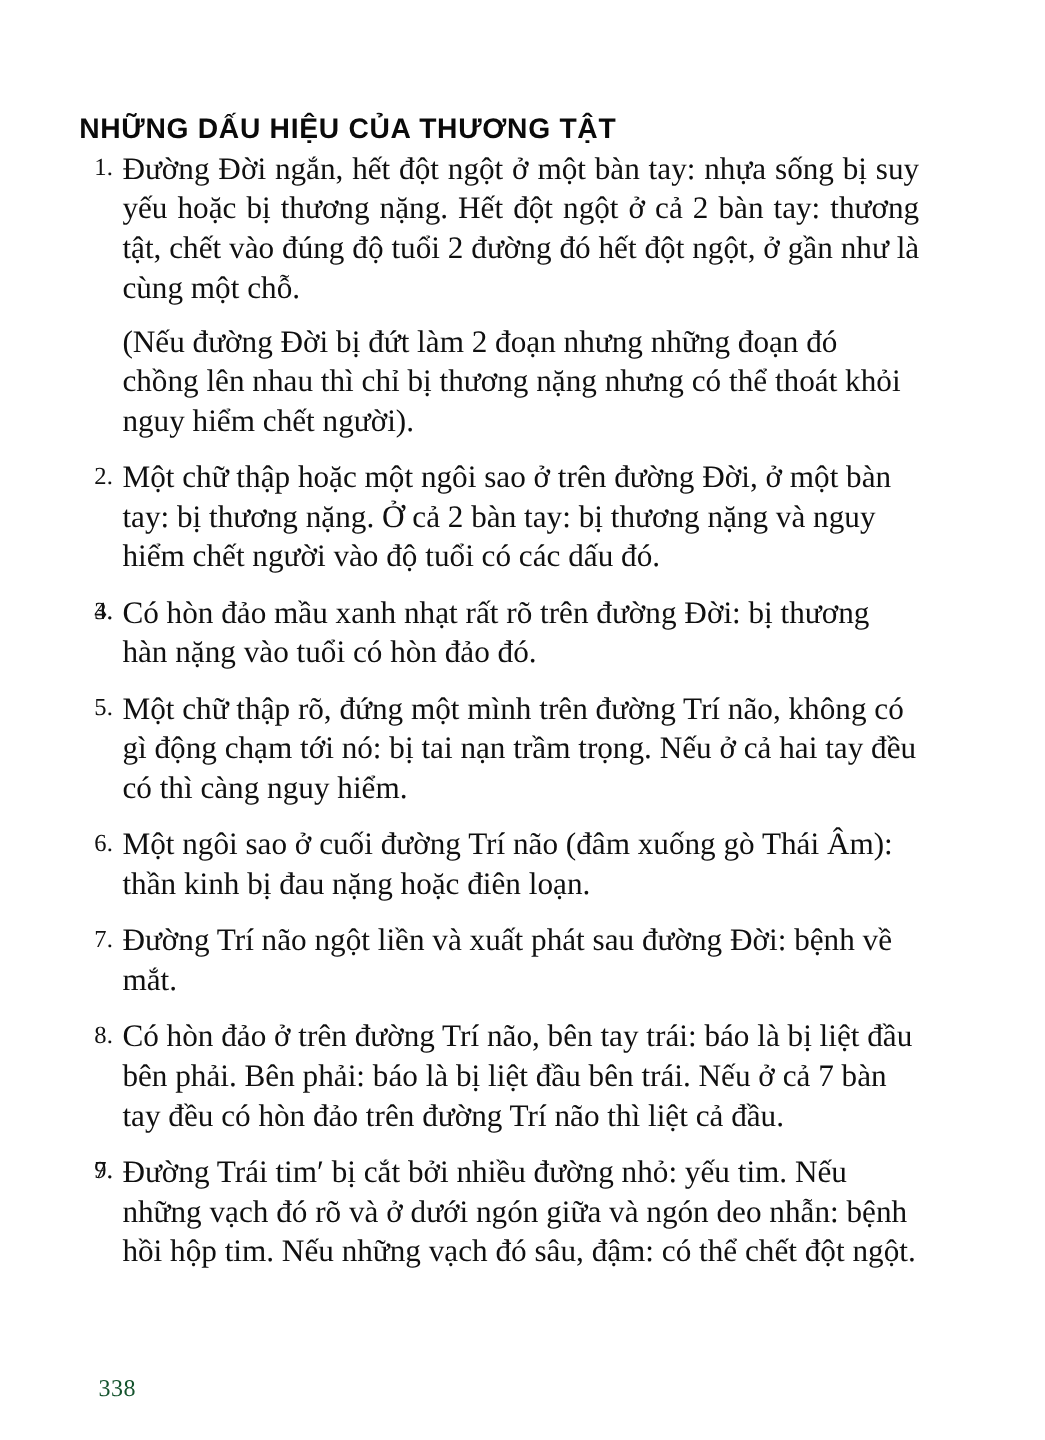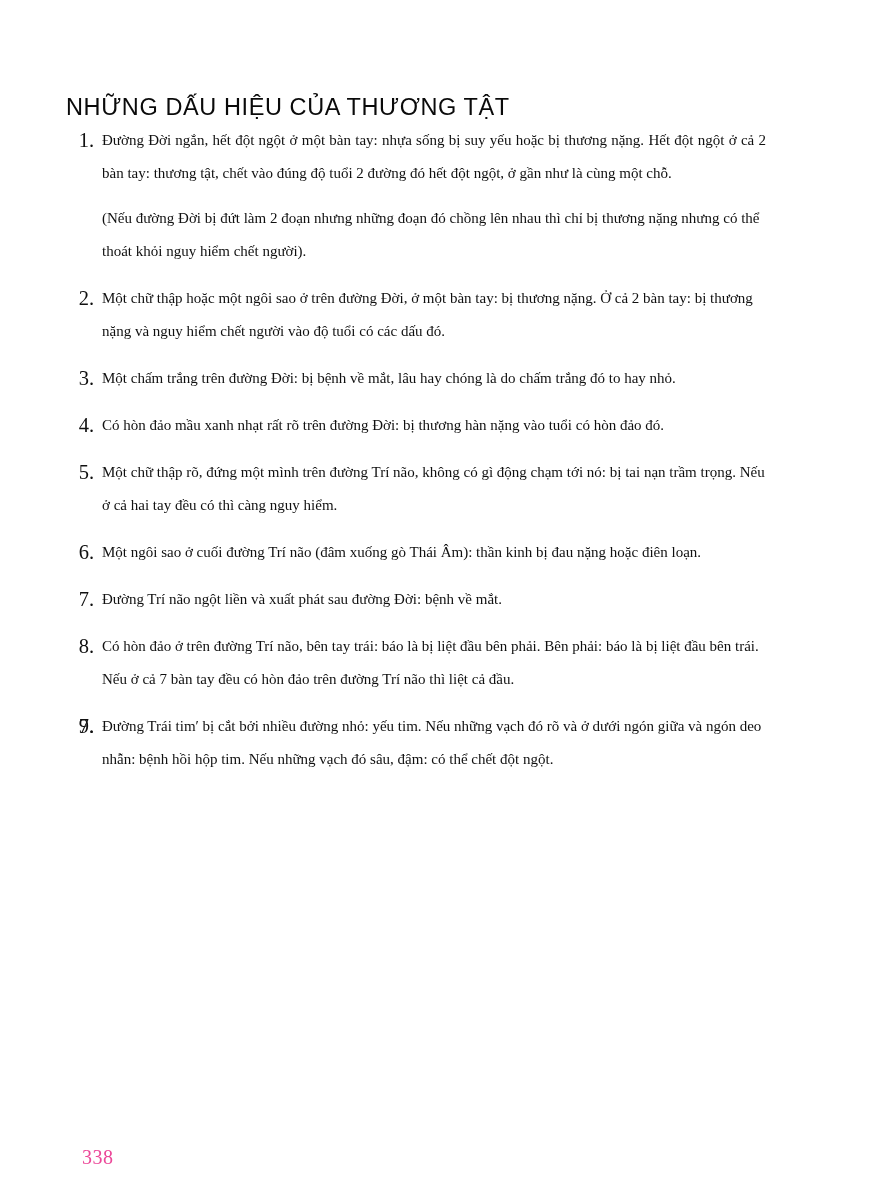--- a/index.html
+++ b/index.html
@@ -28,21 +28,21 @@
   }
 
   
   .page-title {
     position: absolute;
     left: 66px;
     top: 78px;
     width: 740px;
     font-family: "Liberation Sans", "DejaVu Sans", sans-serif;
     font-size: 23.5px;
-    font-weight: 400;
+    font-weight: 700;
     letter-spacing: 0.6px;
     color: #0a0a0a;
     white-space: nowrap;
   }
 
   
   .body-column {
     position: absolute;
     left: 66px;
     top: 124px;
@@ -61,40 +61,40 @@
     left: 0;
     top: 0;
     width: 28px;
     text-align: right;
     font-size: 20.5px;
     line-height: 33px;
     color: #101010;
   }
 
   .clause-body {
-    font-size: 15px;
+    font-size: 26px;
     line-height: 33px;
   }
 
   .para {
     margin: 0;
     text-align: justify;
     text-justify: inter-word;
     hyphens: none;
   }
   .para.last { text-align: left; margin-top: 12px; }
 
   
   .folio {
     position: absolute;
     left: 82px;
     top: 1145px;
     font-size: 20px;
     line-height: 24px;
-    color: #ec4899;
+    color: #14532d;
     letter-spacing: 0.5px;
     text-align: center;
   }
 </style>
 </head>
 <body>
 
 <div class="page">
 
   <h1 class="page-title">NHỮNG DẤU HIỆU CỦA THƯƠNG TẬT</h1>
@@ -112,21 +112,20 @@
     <div class="clause">
       <span class="clause-number">2.</span>
       <div class="clause-body">
         <p class="para last">Một chữ thập hoặc một ngôi sao ở trên đường Đời, ở một bàn tay: bị thương nặng. Ở cả 2 bàn tay: bị thương nặng và nguy hiểm chết người vào độ tuổi có các dấu đó.</p>
       </div>
     </div>
 
     <div class="clause">
       <span class="clause-number">3.</span>
       <div class="clause-body">
-        <p class="para last">Một chấm trắng trên đường Đời: bị bệnh về mắt, lâu hay chóng là do chấm trắng đó to hay nhỏ.</p>
       </div>
     </div>
 
     <div class="clause">
       <span class="clause-number">4.</span>
       <div class="clause-body">
         <p class="para last">Có hòn đảo mầu xanh nhạt rất rõ trên đường Đời: bị thương hàn nặng vào tuổi có hòn đảo đó.</p>
       </div>
     </div>
 

